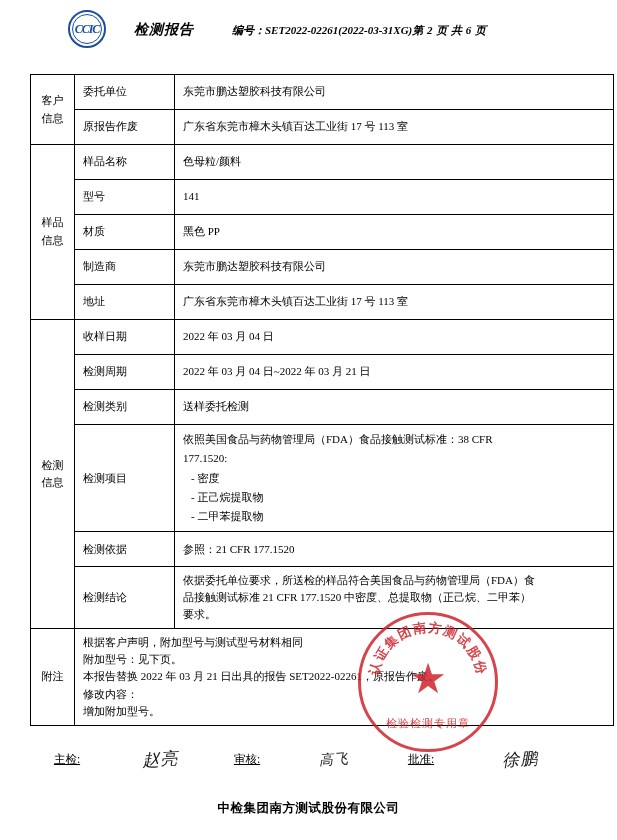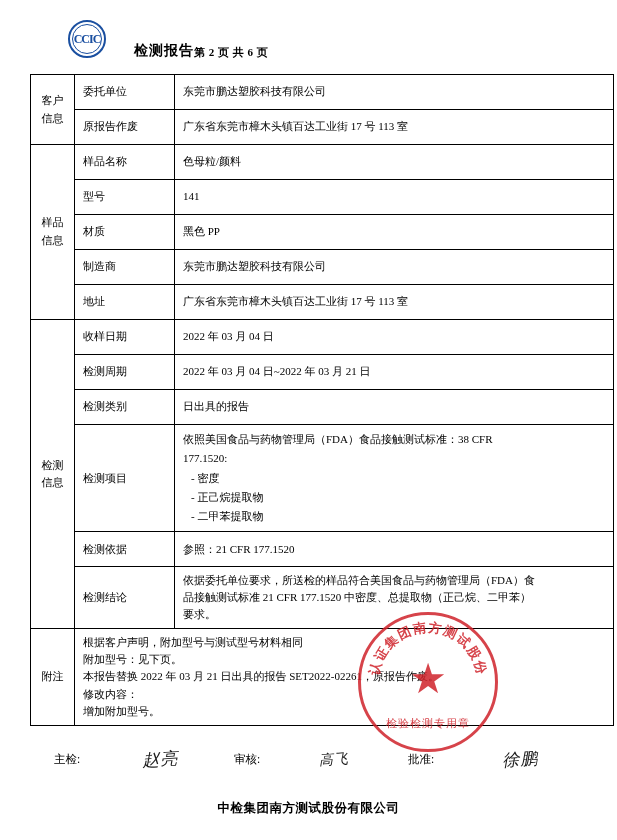--- a/index.html
+++ b/index.html
@@ -20,23 +20,24 @@
     position: relative;
     width: 617px;
     height: 840px;
     box-sizing: border-box;
     padding: 0 30px;
   }
 
   
   .header {
     display: flex;
-    align-items: flex-end;
+    align-items: center;
     height: 60px;
     box-sizing: border-box;
+    font-style: italic;
   }
   .logo {
     width: 40px;
     height: 40px;
     position: relative;
     flex: 0 0 auto;
     margin-left: 38px;
   }
   .logo .ring {
     position: absolute;
@@ -141,20 +142,21 @@
     width: 557px;
     border-collapse: collapse;
     table-layout: fixed;
     margin-top: 10px;
   }
   table.sig td {
     font-size: 11.5px;
     padding: 10px 0;
     vertical-align: middle;
     height: 28px;
+    text-decoration: underline;
   }
   td.siglabel {
     width: 74px;
     text-align: center;
   }
   td.sigval {
     width: 112px;
     text-align: center;
     font-family: "Liberation Serif", serif;
   }
@@ -232,20 +234,23 @@
 
 <div class="page">
 
   <div class="header">
     <div class="logo">
       <div class="ring"></div>
       <div class="ring2"></div>
       <div class="mark">CCIC</div>
     </div>
     <div class="doc-title">检测报告</div>
+    <div class="doc-no">
+      <span class="label">编号：</span><span>SET2022-02261(2022-03-31XG)</span>
+    </div>
     <div class="page-no">第 2 页 共 6 页</div>
   </div>
 
   <table class="main">
     <colgroup>
       <col style="width:44px">
       <col style="width:100px">
       <col>
     </colgroup>
     <tbody>
@@ -295,21 +300,21 @@
         </td>
         <td class="key">收样日期</td>
         <td class="val">2022 年 03 月 04 日</td>
       </tr>
       <tr class="row-tall">
         <td class="key">检测周期</td>
         <td class="val">2022 年 03 月 04 日~2022 年 03 月 21 日</td>
       </tr>
       <tr class="row-tall">
         <td class="key">检测类别</td>
-        <td class="val">日出具的报告</td>
+        <td class="val">送样委托检测</td>
       </tr>
       <tr>
         <td class="key">检测项目</td>
         <td class="val item-list">
           <div>依照美国食品与药物管理局（FDA）食品接触测试标准：38 CFR</div>
           <div>177.1520:</div>
           <div class="indent">- 密度</div>
           <div class="indent">- 正己烷提取物</div>
           <div class="indent">- 二甲苯提取物</div>
         </td>

